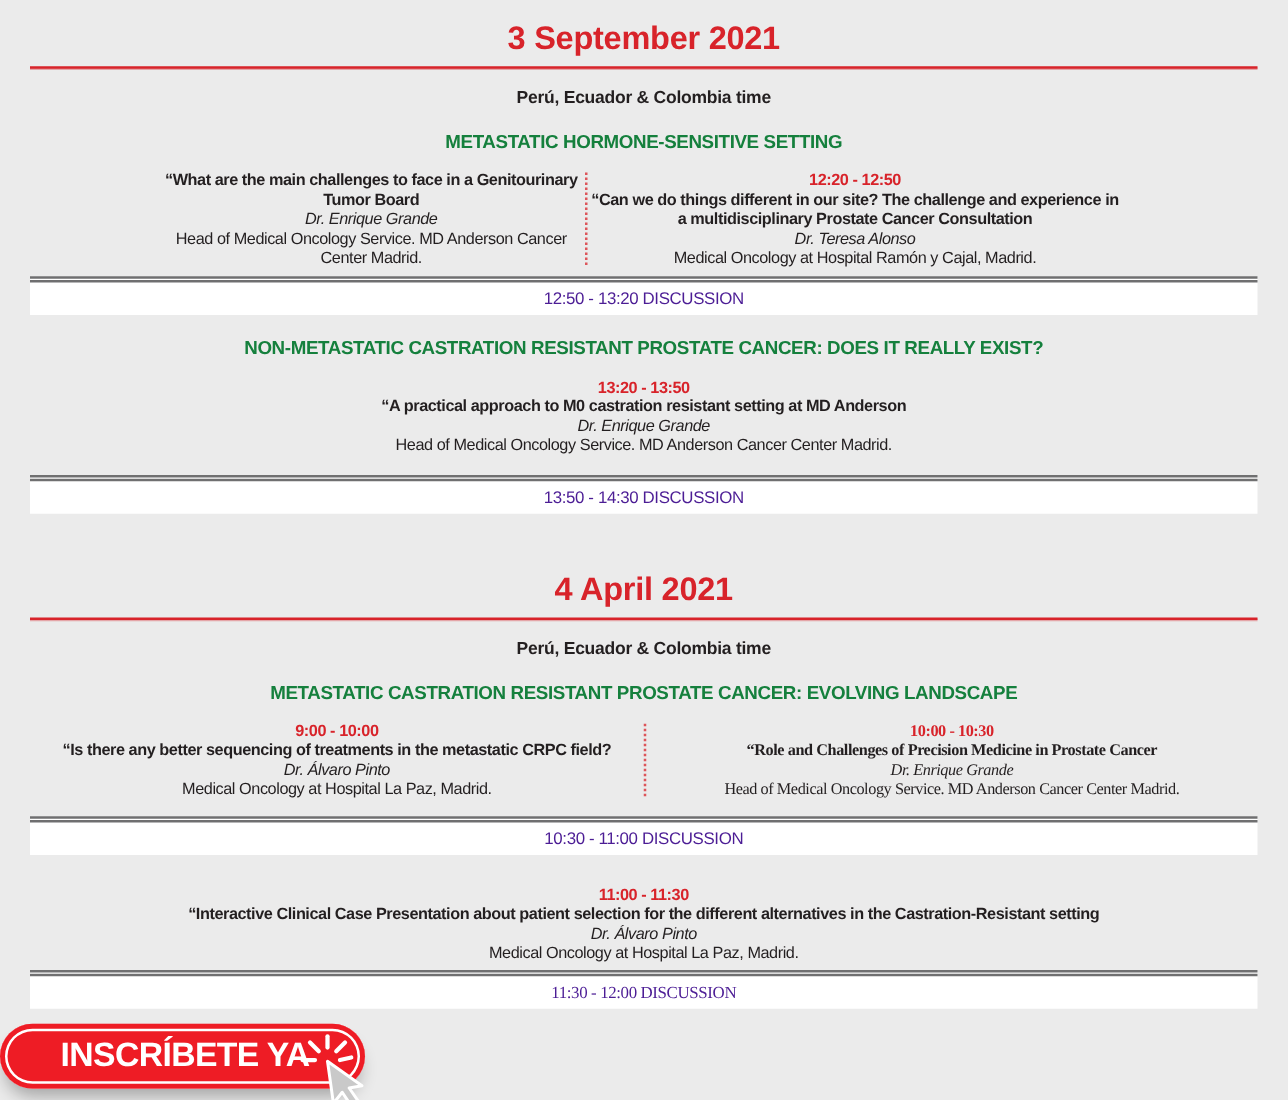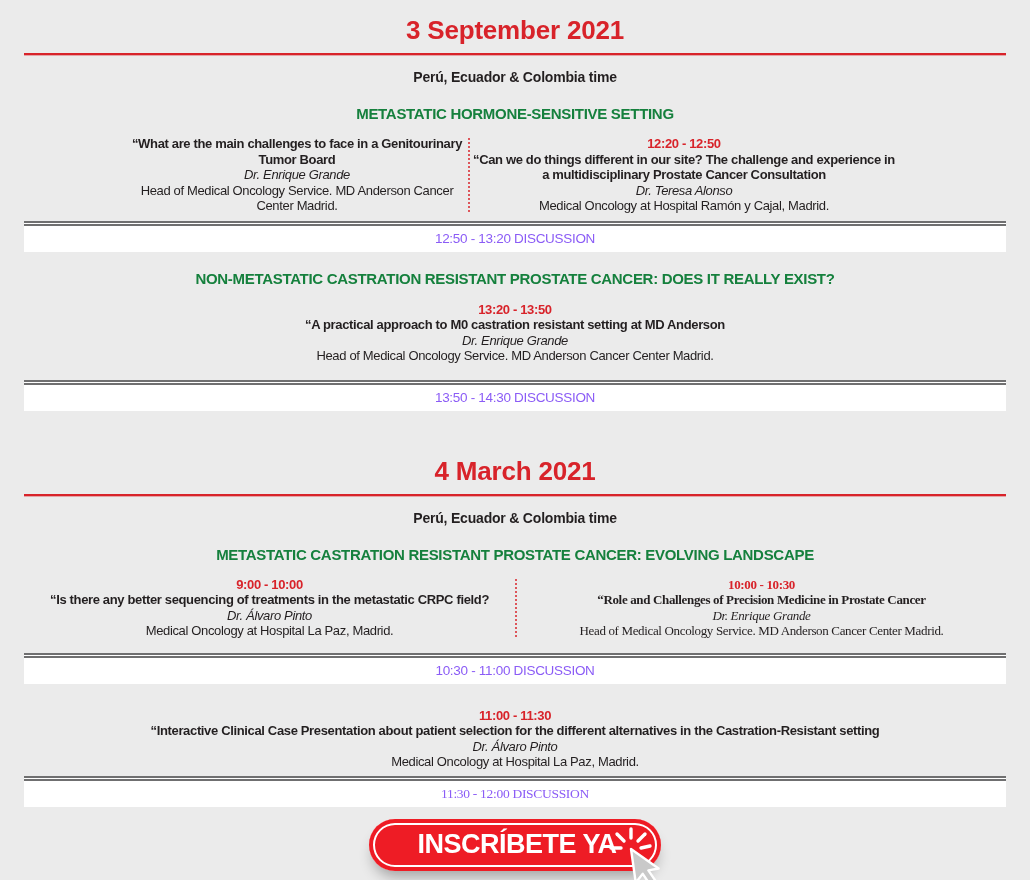--- a/index.html
+++ b/index.html
@@ -44,24 +44,24 @@
   .session .time { color:#d8232a; font-weight:bold; }
   .session .stitle { font-weight:bold; }
   .session .speaker { font-style:italic; }
   .single-session { margin:15px 24px 0 24px; }
   .disc-bar {
     margin:6px 24px 0 24px;
     background:#ffffff;
     border-top:5px double #6f6f70;
     height:26px;
     display:flex; align-items:center; justify-content:center;
-    font-size:13.5px; letter-spacing:-0.3px; color:#8b5cf6;
+    font-size:13.5px; letter-spacing:-0.3px; color:#4c1d95;
   }
   .gap-day2 { height:30px; }
-  .cta-wrap { margin-top:12px; display:flex; justify-content:center; }
+  .cta-wrap { margin-top:12px; display:flex; justify-content:flex-start; }
   .cta {
     position:relative;
     display:flex; align-items:center; justify-content:center;
     width:292px; height:52px;
     background:#ee1c25;
     border:none; border-radius:28px;
     box-shadow: inset 0 0 0 4px #ee1c25, inset 0 0 0 6px #ffffff,
                 0 10px 14px -4px rgba(0,0,0,0.30);
     cursor:pointer;
     font-family:"Liberation Sans", sans-serif;
@@ -104,21 +104,21 @@
   <div class="session single-session">
     <div class="time">13:20 - 13:50</div>
     <div class="stitle">“A practical approach to M0 castration resistant setting at MD Anderson</div>
     <div class="speaker">Dr. Enrique Grande</div>
     <div class="affil">Head of Medical Oncology Service. MD Anderson Cancer Center Madrid.</div>
   </div>
 
   <div class="disc-bar" style="margin-top:16px;">13:50 - 14:30 DISCUSSION</div>
 
   <div class="gap-day2"></div>
-  <div class="day-title">4 March 2021</div>
+  <div class="day-title">4 April 2021</div>
   <div class="redline"></div>
   <div class="timezone">Perú, Ecuador &amp; Colombia time</div>
   <div class="topic">METASTATIC CASTRATION RESISTANT PROSTATE CANCER: EVOLVING LANDSCAPE</div>
 
   <div class="cols">
     <div class="session d2-left">
       <div class="time">9:00 - 10:00</div>
       <div class="stitle">“Is there any better sequencing of treatments in the metastatic CRPC field?</div>
       <div class="speaker">Dr. Álvaro Pinto</div>
       <div class="affil">Medical Oncology at Hospital La Paz, Madrid.</div>

